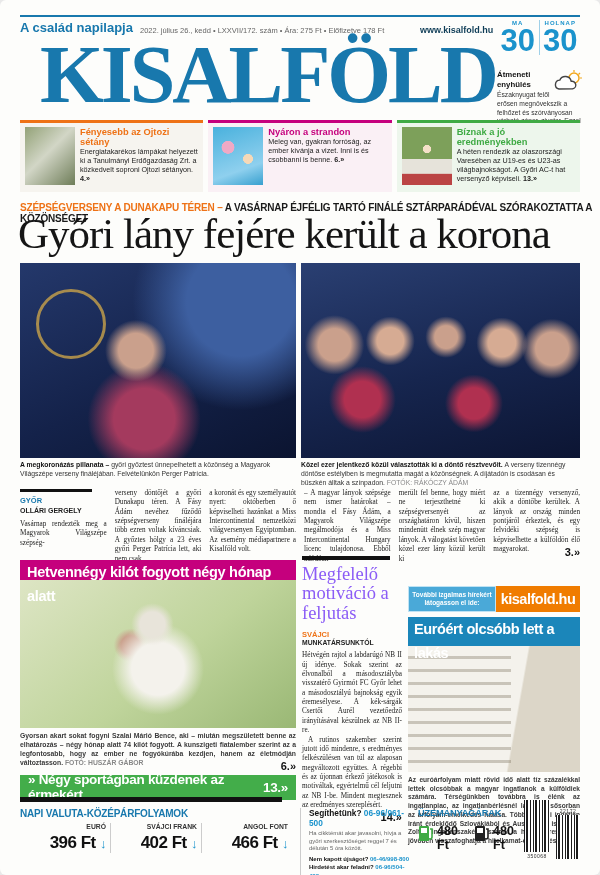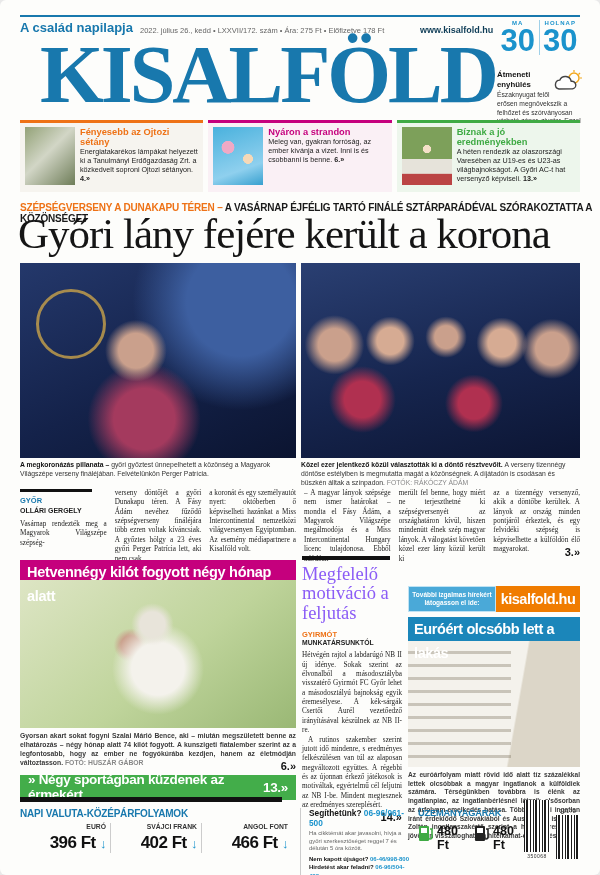--- a/index.html
+++ b/index.html
@@ -97,21 +97,21 @@
          color:#222;text-align:justify;}
   .bodyM .p2{text-indent:6px;}
   
   .storyR{left:408px;top:586px;width:172px;}
   .promo{display:flex;height:26px;}
   .promoTxt{flex:1;background:#4aa9d8;color:#fff;font-size:6.5px;font-weight:bold;text-align:center;
             line-height:1.3;display:flex;align-items:center;justify-content:center;
             box-shadow:inset 0 0 0 1px #bfe3f4;}
   .promoSite{width:84px;background:#f07c00;color:#fff;font-size:14.5px;font-weight:bold;
              display:flex;align-items:center;justify-content:center;letter-spacing:-.5px;}
-  .bannerBlue{margin-top:5px;height:24px;background:#1b86ba;color:#fff;font-size:14.5px;
+  .bannerBlue{margin-top:5px;height:29px;background:#1b86ba;color:#fff;font-size:14.5px;
               font-weight:bold;line-height:24px;padding-left:6px;letter-spacing:-.4px;}
   .bldph{height:126px;
      background:repeating-linear-gradient(180deg,rgba(0,0,0,0) 0 10px,rgba(120,110,90,.35) 10px 13px) ,
      linear-gradient(100deg,#f4f2ec 0 62%,#dcd6c8 63% 100%),
      linear-gradient(180deg,#aed2ea,#e6f1f9);background-size:60% 100%,100% 100%,100% 100%;
      background-position:left bottom,left bottom,top;background-repeat:no-repeat;}
   .capR{margin-top:4px;font-size:6.6px;line-height:1.32;font-weight:bold;color:#3a3a3a;text-align:justify;}
   
   .footbar{left:20px;top:797px;width:262px;height:5px;background:#111;}
   .currency{left:20px;top:808px;width:272px;}
@@ -247,21 +247,21 @@
     </div>
     <div class="bannerGreen">
       <span>» Négy sportágban küzdenek az érmekért</span>
       <span>13.»</span>
     </div>
   </div>
 
   <div class="abs storyM">
     <div class="blackbar"></div>
     <div class="hM">Megfelelő motiváció a feljutás</div>
-    <div class="locM">GYIRMÓT</div>
+    <div class="locM">SVÁJCI</div>
     <div class="authM">MUNKATÁRSUNKTÓL</div>
     <div class="bodyM">
       <div>Hétvégén rajtol a labdarúgó NB II új idénye. Sokak szerint az élvonalból a másodosztályba visszatérő Gyirmót FC Győr lehet a másodosztályú bajnokság egyik éremesélyese. A kék-sárgák Csertői Aurél vezetőedző irányításával készülnek az NB II-re.</div>
       <div class="p2">
         <span>A rutinos szakember szerint jutott idő mindenre, s eredményes felkészülésen van túl az alaposan megváltozott együttes. A régebbi és az újonnan érkező játékosok is motiváltak, egyértelmű cél feljutni az NB I-be. Mindent megtesznek az eredményes szereplésért. </span><span class="bigref">14.»</span>
       </div>
     </div>
   </div>
 
   <div class="abs storyR">

